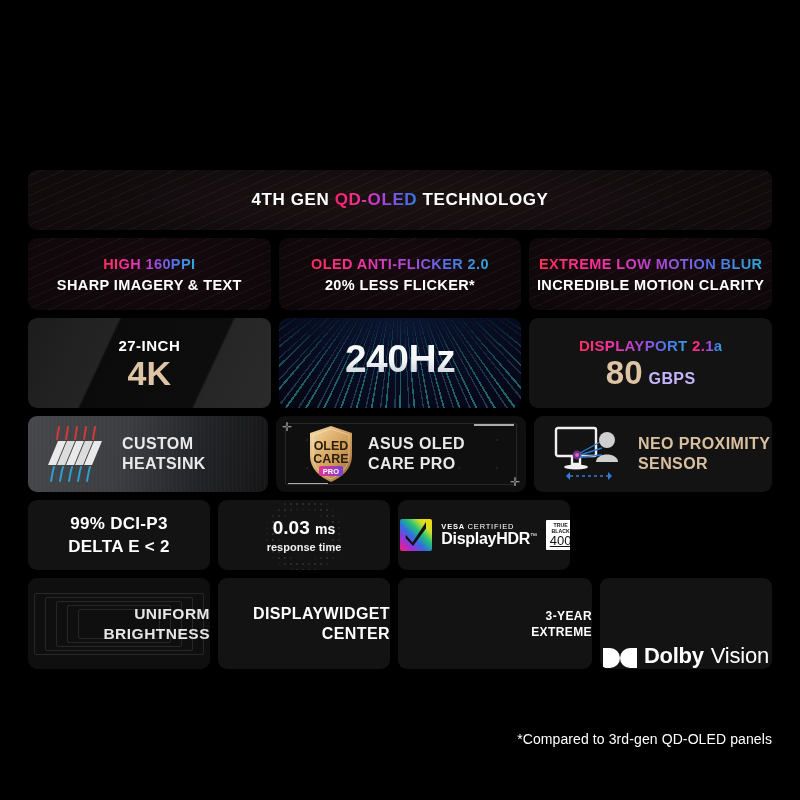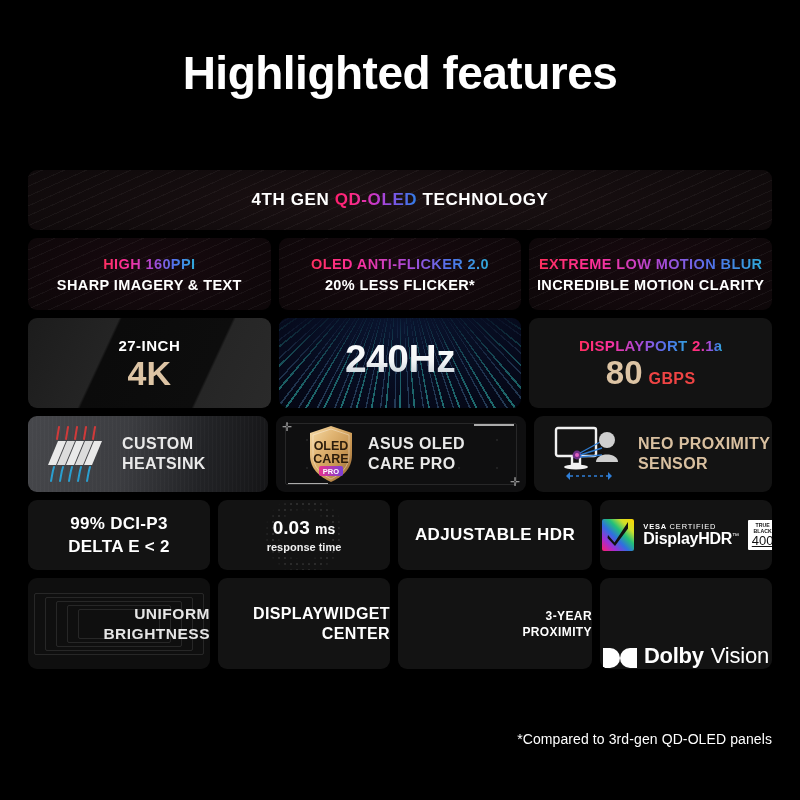--- a/index.html
+++ b/index.html
@@ -108,21 +108,21 @@
     font-size:39px; font-weight:700; letter-spacing:-0.5px;
     background:linear-gradient(180deg,#ffffff 0%,#f2f4f6 55%,#b9c3cc 100%);
     -webkit-background-clip:text; background-clip:text; -webkit-text-fill-color:transparent; color:transparent;
     margin-bottom:8px;
   }
 
   .t-dp{ flex-direction:column; background:#131313; }
   .t-dp .hl{ font-size:15px; font-weight:700; letter-spacing:0.3px; position:relative; z-index:2; }
   .t-dp .line2{ display:flex; align-items:baseline; gap:6px; margin-top:2px; position:relative; z-index:2;}
   .t-dp .num{ font-size:33px; font-weight:800; color:#ddc4a4; line-height:1; }
-  .t-dp .unit{ font-size:16px; font-weight:700; color:#ef4444; letter-spacing:0.4px; }
+  .t-dp .unit{ font-size:16px; font-weight:700; color:#c4b5fd; letter-spacing:0.4px; }
 
   
   .r4 .tile{ height:76px; justify-content:flex-start; padding-left:18px; gap:14px; }
   .t-heat{ background:linear-gradient(100deg,#46474b 0%,#3c3d41 40%,#222326 72%,#151517 100%); }
   .t-heat::after{
     content:""; position:absolute; inset:0;
     background:repeating-linear-gradient(90deg, rgba(255,255,255,0.022) 0 1px, rgba(0,0,0,0) 1px 4px);
     pointer-events:none;
   }
   .lbl2{ position:relative; z-index:3; font-size:16px; font-weight:700; color:#e9e9e9; line-height:1.28; letter-spacing:0.4px;}
@@ -197,21 +197,20 @@
     flex:0 0 auto;
   }
   .vesa-400 .tb{ font-size:5.2px; font-weight:700; color:#111; line-height:1.05; text-align:center;}
   .vesa-400 .n{ font-size:13px; font-weight:400; color:#111; line-height:1;text-decoration:underline;}
 </style>
 </head>
 <body>
 
 <div class="page">
 
-  <div class="title">Highlighted features</div>
 
   <div class="grid">
 
     <div class="row">
       <div class="tile banner diag">
         <span class="txt"><span>4TH GEN </span><span class="grad">QD-OLED</span><span> TECHNOLOGY</span></span>
       </div>
     </div>
 
     <div class="row r2">
@@ -342,23 +341,20 @@
     <div class="row r5">
       <div class="tile t-dci" style="flex:0 0 182px;">
         <span class="l">99% DCI-P3</span>
         <span class="l">DELTA E &lt; 2</span>
       </div>
       <div class="tile t-rt" style="flex:0 0 172px;">
         <div class="dotring"></div>
         <span class="l1"><span>0.03</span> <span class="ms">ms</span></span>
         <span class="l2">response time</span>
       </div>
-      <div class="tile t-hdr">
-        <span class="l">ADJUSTABLE HDR</span>
-      </div>
       <div class="tile t-vesa" style="flex:0 0 172px;">
         <div class="vesa-sq">
           <svg width="32" height="32" viewBox="0 0 32 32">
             <defs>
               <linearGradient id="rb" x1="0" y1="1" x2="1" y2="0">
                 <stop offset="0%" stop-color="#ff1d6c"></stop>
                 <stop offset="22%" stop-color="#a12fd6"></stop>
                 <stop offset="42%" stop-color="#2f6fe0"></stop>
                 <stop offset="60%" stop-color="#22c07a"></stop>
                 <stop offset="78%" stop-color="#cfe02a"></stop>
@@ -394,21 +390,21 @@
         </div>
         <span class="l">UNIFORM</span>
         <span class="l">BRIGHTNESS</span>
       </div>
       <div class="tile t-dw" style="flex:0 0 172px;">
         <span class="l">DISPLAYWIDGET</span>
         <span class="l">CENTER</span>
       </div>
       <div class="tile t-wr">
         <span class="l">3-YEAR</span>
-        <span class="l">PROXIMITY</span>
+        <span class="l">EXTREME</span>
       </div>
       <div class="tile t-dolby" style="flex:0 0 172px;">
         <svg width="34" height="22" viewBox="0 0 34 22">
           <path d="M0 1 L7 1 A10 10 0 0 1 7 21 L0 21 Z" fill="#fff"></path>
           <path d="M34 1 L27 1 A10 10 0 0 0 27 21 L34 21 Z" fill="#fff"></path>
         </svg>
         <span class="word">Dolby</span>
         <span class="word2">Vision</span>
       </div>
     </div>

